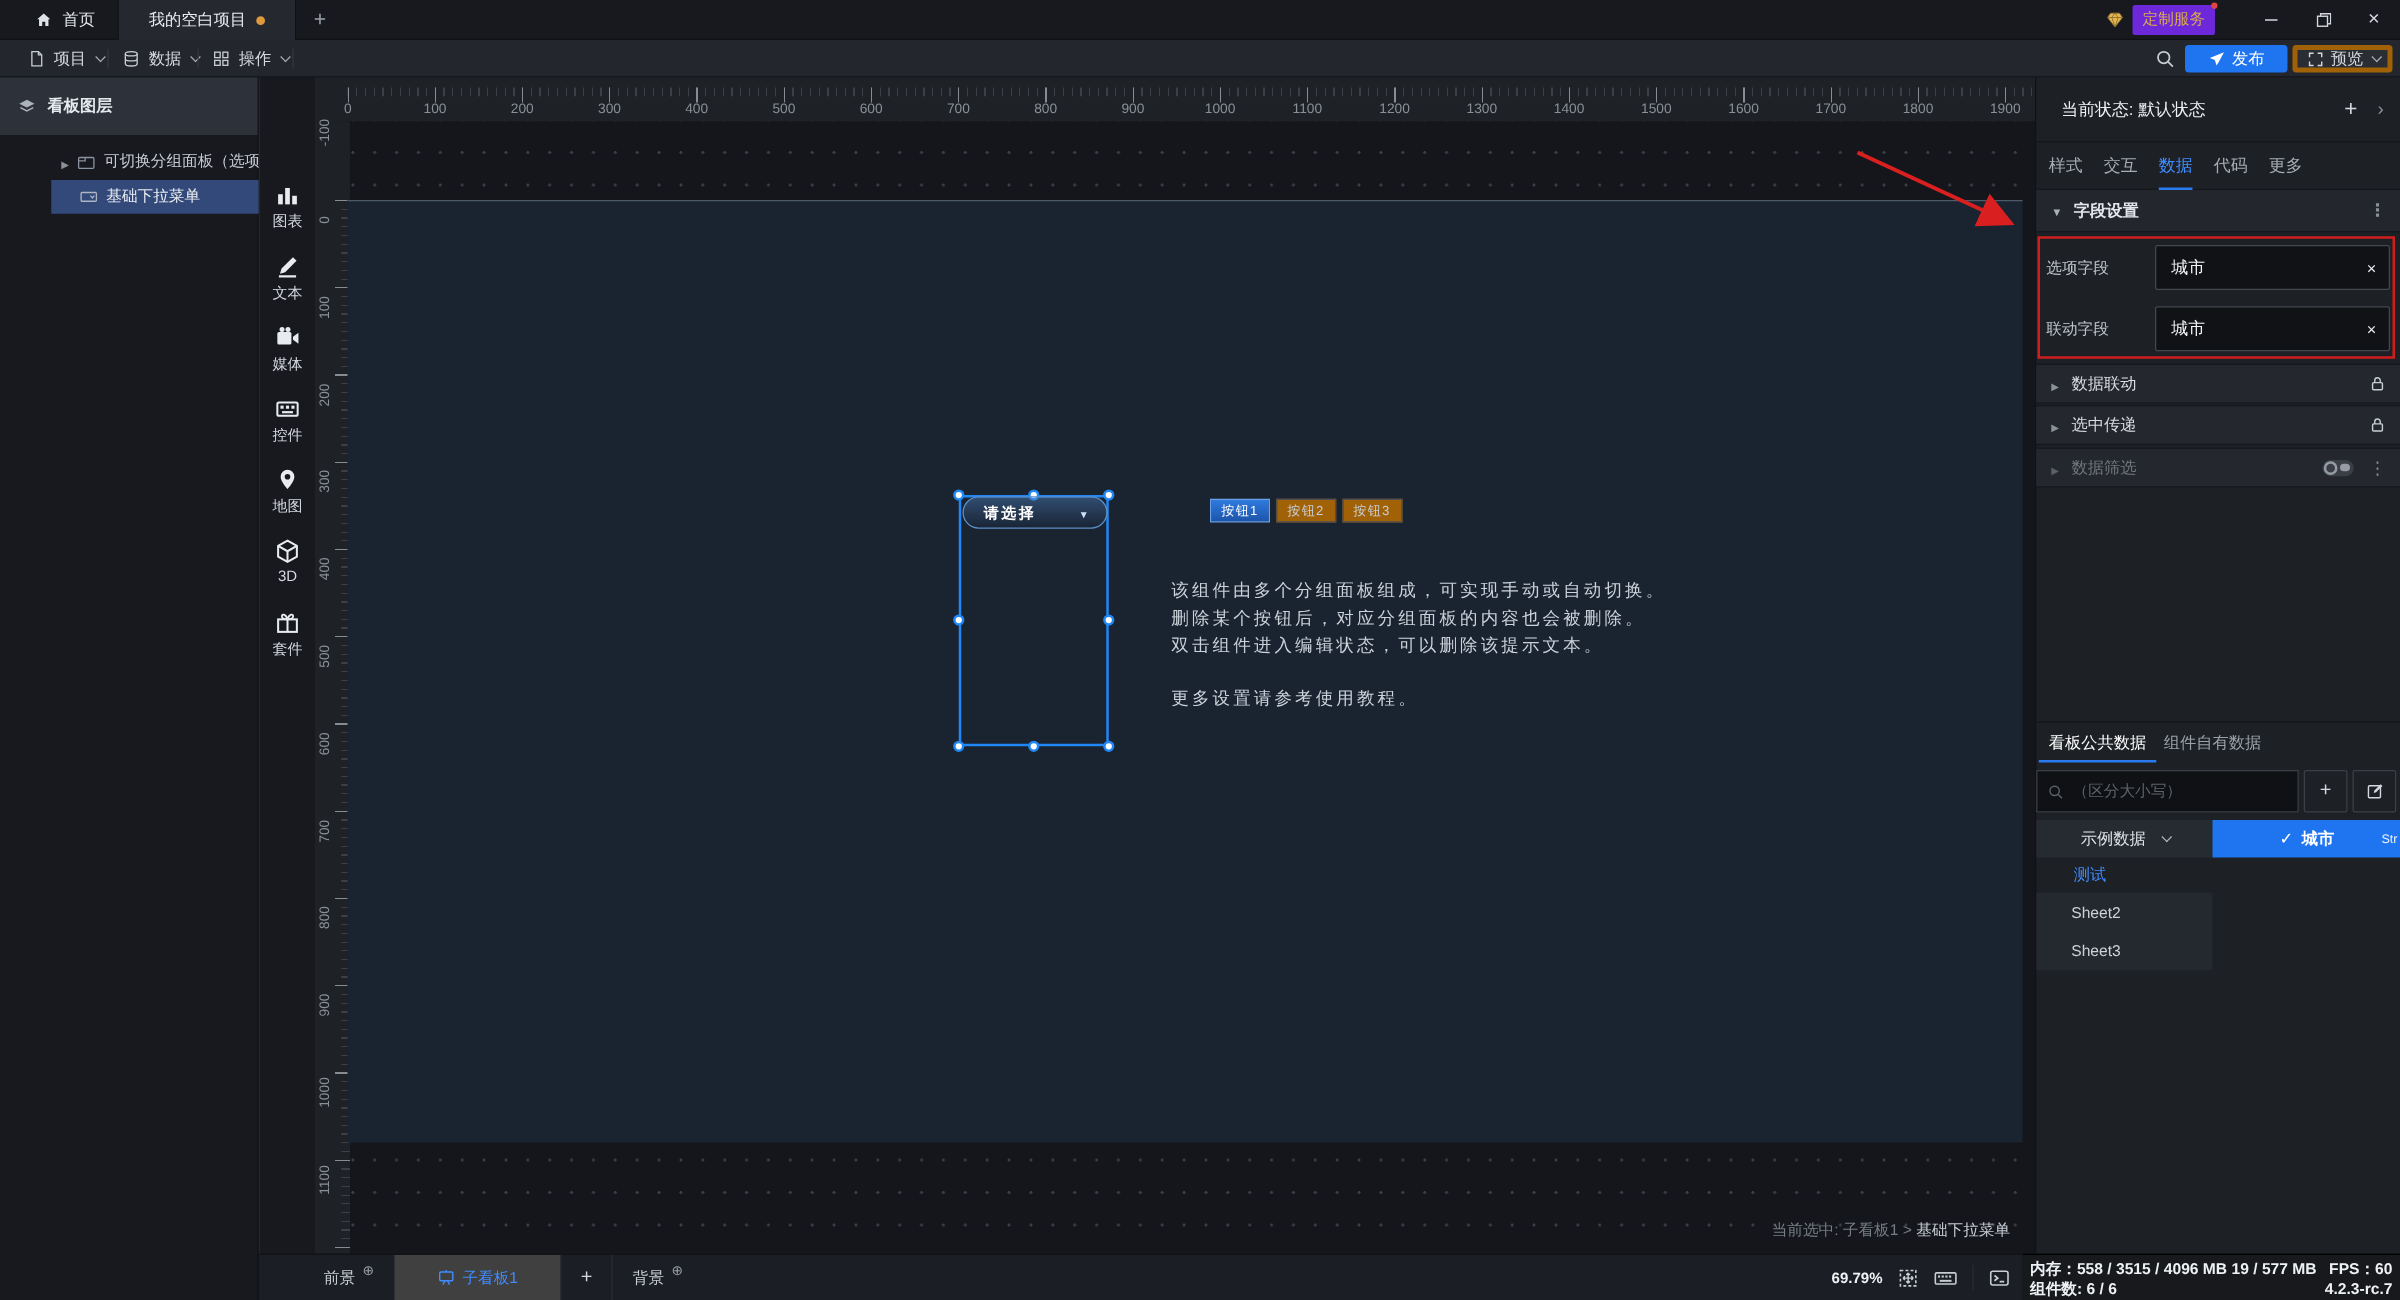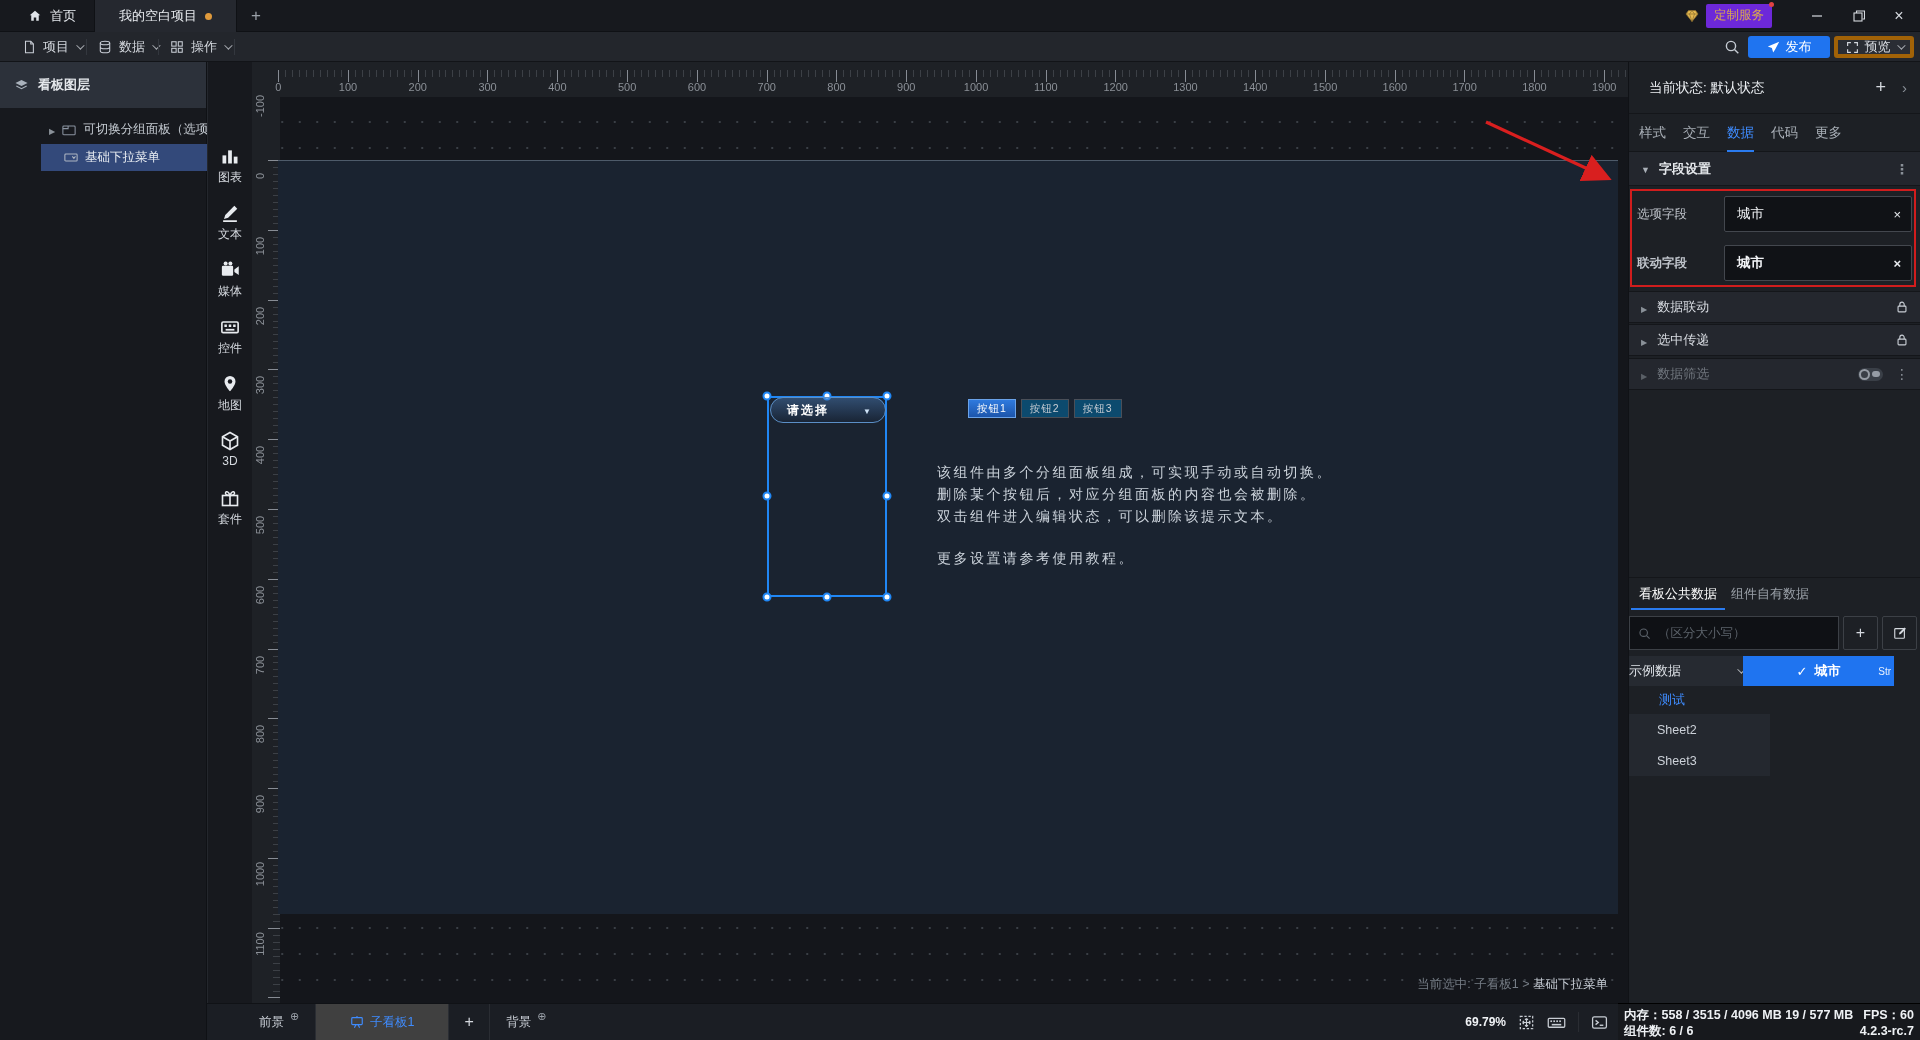--- a/index.html
+++ b/index.html
@@ -57,21 +57,21 @@
   #main-canvas { left:278px; top:160px; width:1340px; height:754px; background:#1a2330; border-top:1px solid #4e5b6a; }
 
   
   #sel-box { left:767px; top:396px; width:120px; height:201px; border:2px solid #2087f5; }
   .handle { position:absolute; width:9px; height:9px; border-radius:50%; background:#fff; border:2px solid #2087f5; transform:translate(-50%,-50%); }
   #dropdown-pill { left:770px; top:397px; width:116px; height:26px; border-radius:13px;
       background:linear-gradient(180deg,rgba(80,135,200,.42),rgba(22,42,72,.22)); border:1px solid #5b8fc7;
       display:flex; align-items:center; color:#fff; font-weight:bold; font-size:12px; letter-spacing:2px; padding:0 12px 0 16px; }
   #dropdown-pill .i-caret-down::before { color:#cfe3f7; font-size:8px; }
   #group-buttons { left:926px; top:399px; display:flex; gap:5px; }
-  .gbtn { height:19px; padding:0 8px; font-size:10.5px; display:flex; align-items:center; color:#c8cdd4; background:#0c4a6e; border:1px solid #4a4f58; letter-spacing:1px; }
+  .gbtn { height:19px; padding:0 8px; font-size:10.5px; display:flex; align-items:center; color:#c8cdd4; background:#a16207; border:1px solid #4a4f58; letter-spacing:1px; }
   .gbtn.active { background:linear-gradient(180deg,#2f7ade,#1c55ab); border:1px solid #6aa2e8; color:#fff;margin-left:42px; }
   #description { left:937px; top:461px; }
   .desc-line { font-size:14px; line-height:22px; letter-spacing:2.5px; color:#cbd2da; white-space:nowrap; }
   .desc-gap { margin-top:20px; }
   #selected-info { left:1250px; top:976px; width:358px; text-align:right; font-size:12.5px; color:#767d86; white-space:nowrap; }
   #selected-info b { color:#c6ccd4; font-weight:normal; }
 
   
   #bottom-bar { left:207px; top:1003px; width:1411px; height:37px; background:#1b1e24; border-top:1px solid #101216; display:flex; align-items:center; }
   .bb-div { width:1px; height:37px; background:#2a2d33; }
@@ -91,21 +91,21 @@
   #state-chev { margin-left:16px; color:#8a9199; font-size:15px; }
   .i-chev-right::before { content:"›"; }
   #insp-tabs { left:0; top:52px; width:292px; height:38px; display:flex; align-items:center; gap:17px; padding-left:10px; border-bottom:1px solid #14161a; color:#a7adb5; font-size:13.5px; }
   .insp-tab { position:relative; height:38px; display:flex; align-items:center; }
   .insp-tab.active { color:#3f8cff; }
   .insp-tab.active::after { content:""; position:absolute; left:0; right:0; bottom:0; height:2px; background:#2a7bf0; }
   #field-section-header { left:0; top:90px; width:292px; height:34px; background:#23262d; border-bottom:1px solid #14161a; display:flex; align-items:center; gap:9px; padding:0 12px; color:#e3e6ea; font-weight:bold; }
   .i-kebab::before { content:"⋮"; font-size:14px; color:#8a9098; letter-spacing:0; }
   #field-section-header .i-kebab { margin-left:auto; }
   .field-row { left:0; width:292px; height:36px; }
-  #field-row-0 { top:134px; } #field-row-1 { top:183px;font-weight:bold; }
+  #field-row-0 { top:134px; } #field-row-1 { top:183px; }
   .field-label { position:absolute; left:8px; top:10px; color:#c0c5cc; font-size:12.5px; }
   .field-input { position:absolute; left:95px; top:0; width:188px; height:36px; background:#101216; border:1px solid #43474e; border-radius:2px; display:flex; align-items:center; padding:0 10px 0 12px; color:#f2f4f7; font-size:13.5px; }
   .field-clear { margin-left:auto; color:#e8ebef; font-size:13px; }
   .i-close::before { content:"×"; }
   .sec-row { left:0; width:292px; height:32px; background:#24272e; border-top:1px solid #14161a; border-bottom:1px solid #14161a; display:flex; align-items:center; gap:10px; padding:0 12px; color:#d8dce2; }
   #sec-0 { top:229px; } #sec-1 { top:262px; } #sec-2 { top:296px; color:#70767e; }
   #sec-2 .i-caret-right::before { color:#5a6067; }
   .sec-right { margin-left:auto; display:flex; align-items:center; gap:12px; }
   .toggle-off { width:25px; height:13px; border-radius:7px; background:#3a3f47; position:relative; }
   .toggle-off::before { content:""; position:absolute; left:1px; top:1px; width:7px; height:7px; border:2px solid #969ca5; border-radius:50%; }
@@ -116,21 +116,21 @@
   #dp-tabs { display:flex; gap:14px; padding-left:10px; height:32px; align-items:center; color:#9aa0a8; font-size:13px; }
   .dp-tab { position:relative; height:32px; display:flex; align-items:center; }
   .dp-tab.active { color:#fff; }
   .dp-tab.active::after { content:""; position:absolute; left:-8px; right:-8px; bottom:0; height:2px; background:#2a7bf0; }
   #dp-search-row { display:flex; gap:4px; padding:6px 4px 6px 0; align-items:center; }
   #dp-search { width:210px; height:34px; background:#0f1115; border:1px solid #3c4046; display:flex; align-items:center; gap:7px; padding:0 8px; }
   #dp-search input { background:transparent; border:none; outline:none; color:#c9ced6; font-size:12.5px; width:160px; font-family:inherit; }
   #dp-search input::placeholder { color:#5c636b; }
   .dp-sq-btn { width:35px; height:34px; border:1px solid #3c4046; border-radius:2px; display:flex; align-items:center; justify-content:center; color:#d5d9df; font-size:16px; }
   #dp-source-row { display:flex; height:30px; }
-  #dp-source { width:114px; background:#262a31; display:flex; align-items:center; justify-content:space-between; gap:12px; color:#dfe3e8; font-size:13px; }
+  #dp-source { width:141px; background:#262a31; display:flex; align-items:center; justify-content:center; gap:12px; color:#dfe3e8; font-size:13px; }
   #dp-field { width:151px; background:#1f74f0; display:flex; align-items:center; justify-content:center; gap:7px; color:#fff; font-weight:bold; font-size:13px; position:relative; }
   #dp-field .type { position:absolute; right:3px; font-size:10px; font-weight:normal; color:rgba(255,255,255,.9); }
   .i-check::before { content:"✓"; font-weight:bold; }
   #sheet-active { height:28px; display:flex; align-items:center; padding-left:30px; color:#3f8cff; font-size:13px; }
   #sheet-block { width:141px; background:#24282f; }
   .sheet-row { height:31px; display:flex; align-items:center; padding-left:28px; color:#ccd1d8; font-size:12.5px; }
 
   
   #status-bar { left:1618px; top:1003px; width:302px; height:37px; background:#17191d; border-top:1px solid #000; padding:3px 6px 0; color:#eef1f4; font-weight:bold; font-size:12.5px; }
   .sb-line { display:flex; justify-content:space-between; line-height:16px; white-space:nowrap; }

